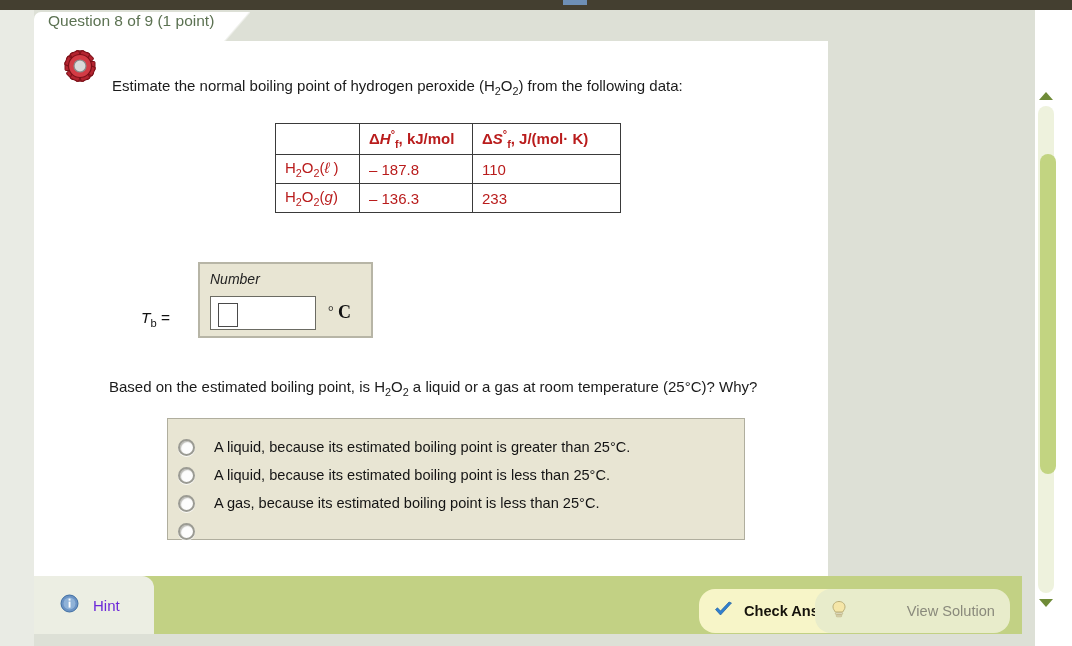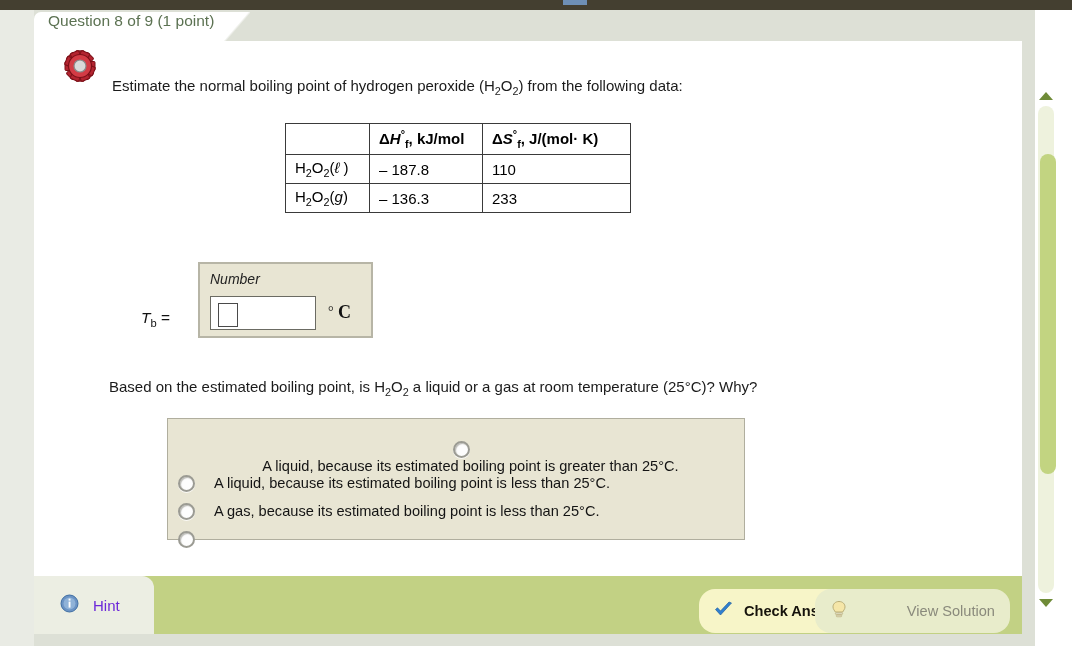--- a/index.html
+++ b/index.html
@@ -76,21 +76,21 @@
   .q-tab-label {
     color: #5c7252;
     font-size: 15.5px;
     white-space: nowrap;
   }
   
   .content-panel {
     position: absolute;
     left: 34px;
     top: 41px;
-    width: 988px;
+    width: 794px;
     height: 535px;
     background: #ffffff;
   }
   
   .gear-icon {
     position: absolute;
     left: 24px;
     top: 8px;
     width: 44px;
     height: 34px;
@@ -115,22 +115,21 @@
   sub { font-size: 0.72em; }
   sup { font-size: 0.72em; }
   .ital { font-style: italic; }
   
   .data-table {
     position: absolute;
     left: 241px;
     top: 82px;
     border-collapse: collapse;
     font-size: 15px;
-    color: #000000;
-    margin-left: 10px;
+    color: #b91c1c;
   }
   .data-table td, .data-table th {
     border: 1px solid #3a3a3a;
     padding: 4px 9px;
     text-align: left;
     font-weight: normal;
     height: 26px;
     box-sizing: border-box;
   }
   .data-table th { font-weight: bold; }
@@ -208,21 +207,21 @@
     border: 1px solid #b0ae9e;
     box-sizing: border-box;
   }
   .option-row {
     position: relative;
     height: 28px;
     display: flex;
     align-items: center;
     padding-left: 10px;
   }
-  .option-row:first-child { margin-top: 22px; flex-direction: column; }
+  .option-row:first-child { margin-top: 14px; }
   .radio {
     width: 17px;
     height: 17px;
     border-radius: 50%;
     background: #fdfdfd;
     border: 2px solid #9b9b93;
     box-shadow: inset 1px 1px 1px rgba(120,120,110,0.5),
                 0 1px 0 rgba(255,255,255,0.8);
     box-sizing: border-box;
     flex: 0 0 auto;

